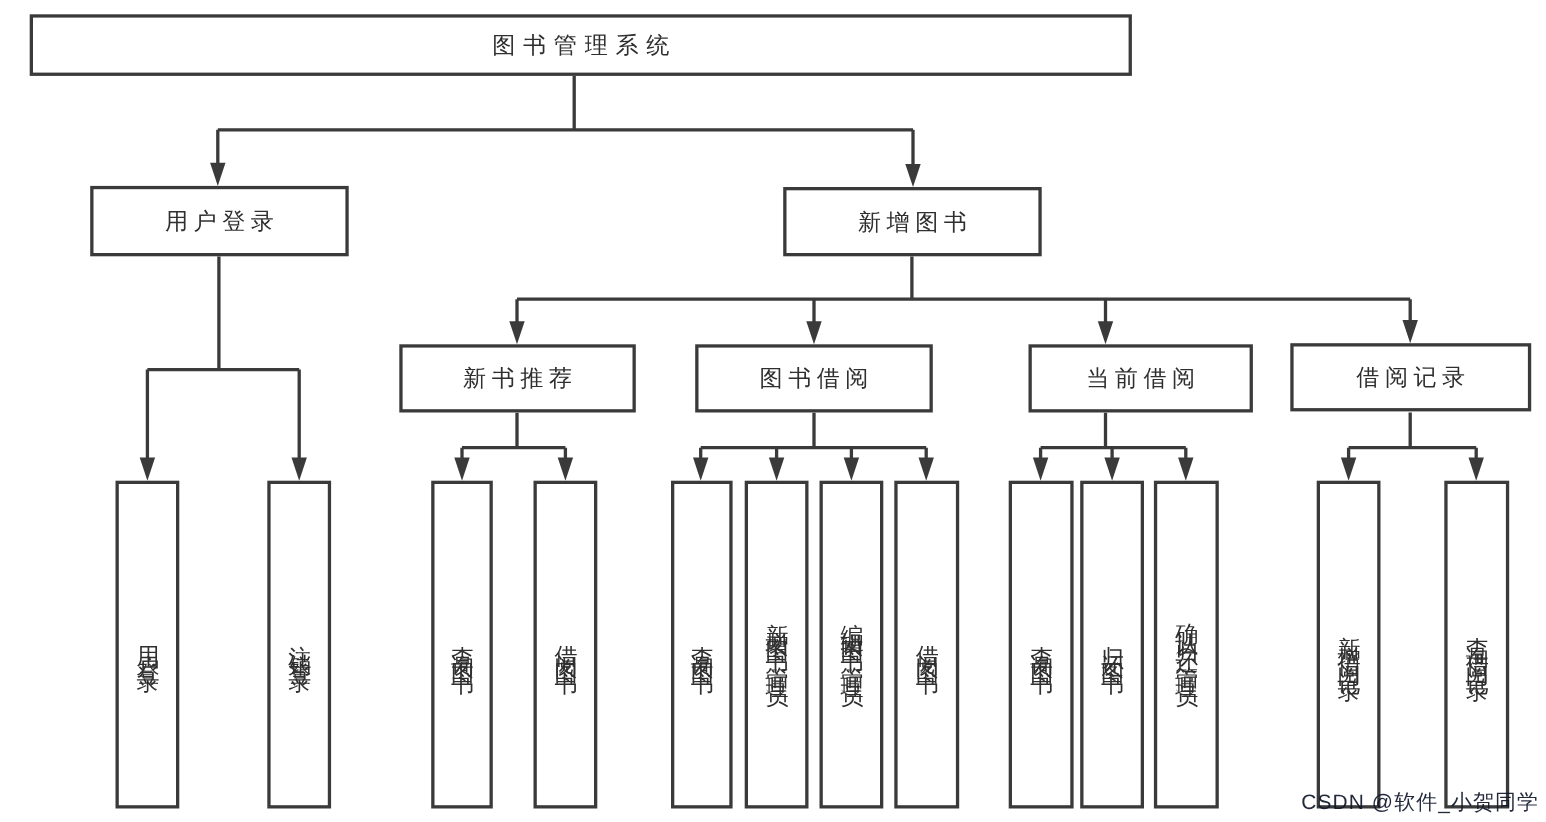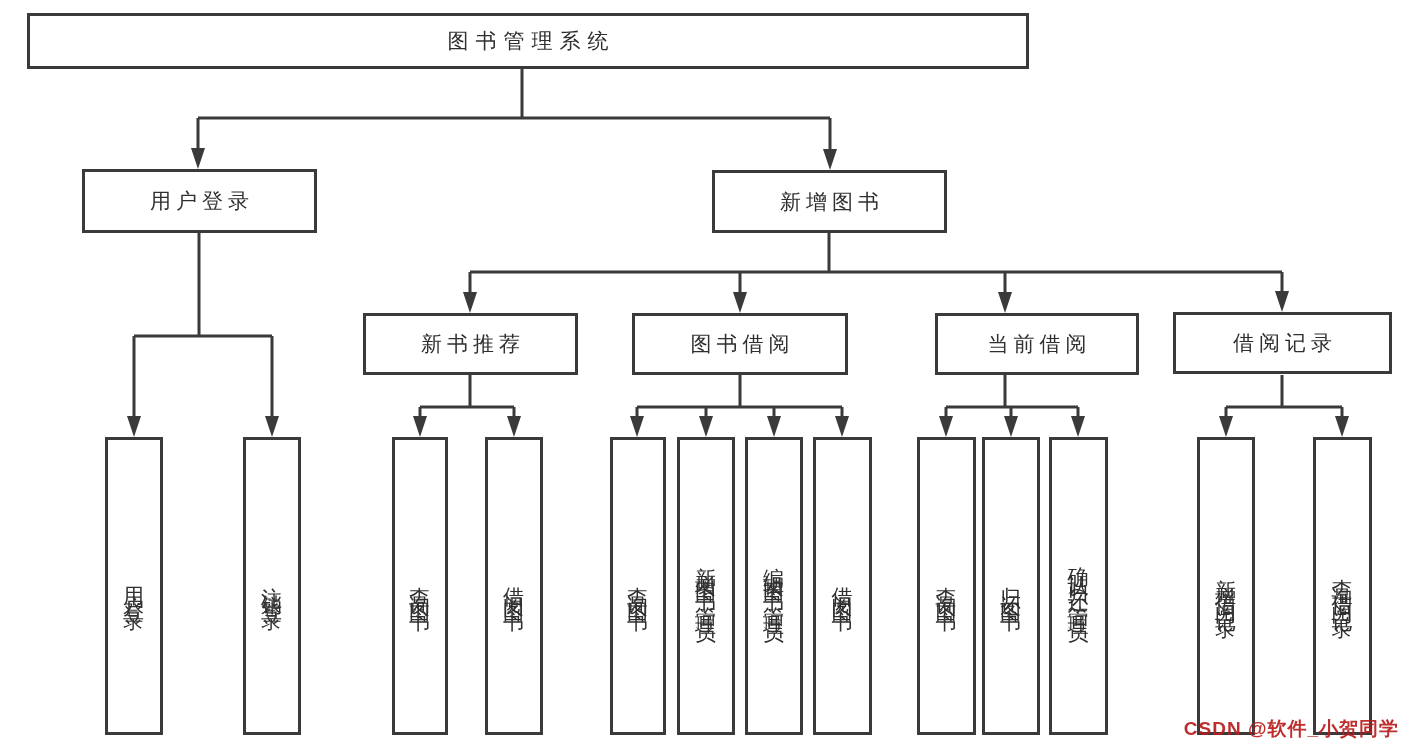--- a/index.html
+++ b/index.html
@@ -49,25 +49,24 @@
     letter-spacing: 8px;
     line-height: 1;
     color: var(--text);
   }
   .watermark {
     position: absolute;
     right: 6px;
     bottom: 5px;
     font-size: 19px;
     letter-spacing: 1px;
-    color: #b91c1c;
+    color: #0f172a;
     opacity: 0.92;
     white-space: nowrap;
     pointer-events: none;
-    font-weight: bold;
   }
 </style>
 </head>
 <body>
 
 <div id="canvas">
 
   <svg id="connectors" viewBox="0 0 1405 747" xmlns="http://www.w3.org/2000/svg">
     <g stroke="#3a3a3a" stroke-width="3" fill="none">
 

